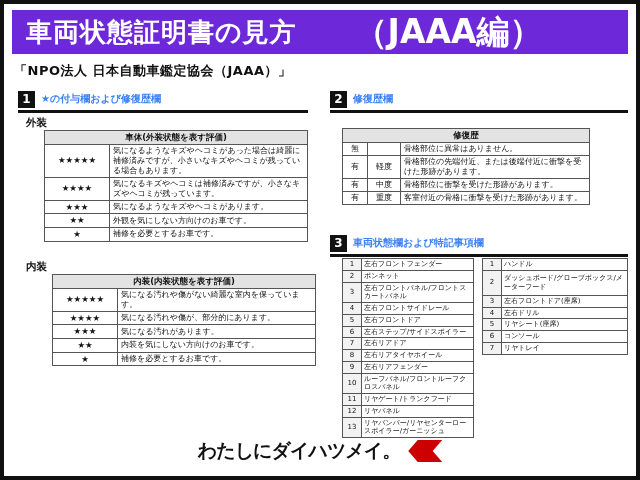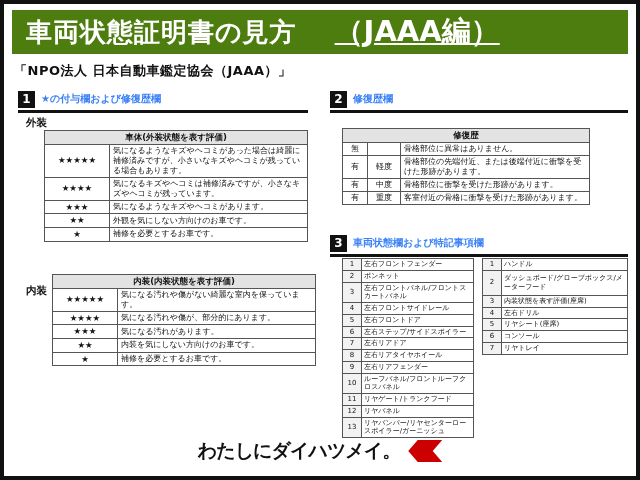--- a/index.html
+++ b/index.html
@@ -12,31 +12,31 @@
   #page{
     position:relative;
     width:640px;height:480px;
     box-sizing:border-box;
     border:4px solid #111;
     background:#fff;
   }
   
   .header{
     position:absolute;left:8px;top:6px;width:616px;height:44px;
-    background:#4d7c0f;
+    background:#6d28d9;
     display:flex;align-items:center;
     box-sizing:border-box;
     padding:0 14px;
   }
   .header .h-left{
     color:#fff;font-size:26px;font-weight:bold;letter-spacing:1px;
     white-space:nowrap;
   }
   .header .h-right{
-    color:#fff;font-size:29px;font-weight:bold;margin-left:38px;white-space:nowrap;text-decoration:underline;
+    color:#fff;font-size:33px;font-weight:bold;margin-left:58px;white-space:nowrap;
   }
   .subtitle{
     position:absolute;left:10px;top:58px;
     font-size:13px;color:#111;font-weight:bold;
     letter-spacing:0.5px;
   }
   
   .secbar{
     position:absolute;
     display:flex;align-items:center;
@@ -129,21 +129,21 @@
       <td class="stars">★★</td>
       <td>外観を気にしない方向けのお車です。</td>
     </tr>
     <tr>
       <td class="stars">★</td>
       <td>補修を必要とするお車です。</td>
     </tr>
   </tbody>
     </table>
 
-  <div class="minilabel" style="left:22px;top:256px;margin-top:24px;">内装</div>
+  <div class="minilabel" style="left:22px;top:256px;">内装</div>
 
   <table style="left:40px;top:270px;width:264px;margin-left:8px;">
     <tbody>
         <tr class="hdr">
       <td colspan="2">内装(内装状態を表す評価)</td>
     </tr>
     <tr>
       <td class="stars" style="width:58px;">★★★★★</td>
       <td>気になる汚れや傷がない綺麗な室内を保っています。</td>
     </tr>
@@ -266,21 +266,21 @@
         <tr>
           <td class="n">1</td>
           <td>ハンドル</td>
         </tr>
     <tr>
           <td class="n">2</td>
           <td style="height:22px;">ダッシュボード/グローブボックス/メーターフード</td>
         </tr>
     <tr>
           <td class="n">3</td>
-          <td>内装状態を表す評価(座席)</td>
+          <td>左右フロントドア(座席)</td>
         </tr>
     <tr>
           <td class="n">4</td>
           <td>左右ドリル</td>
         </tr>
     <tr>
           <td class="n">5</td>
           <td>リヤシート(座席)</td>
         </tr>
     <tr>

